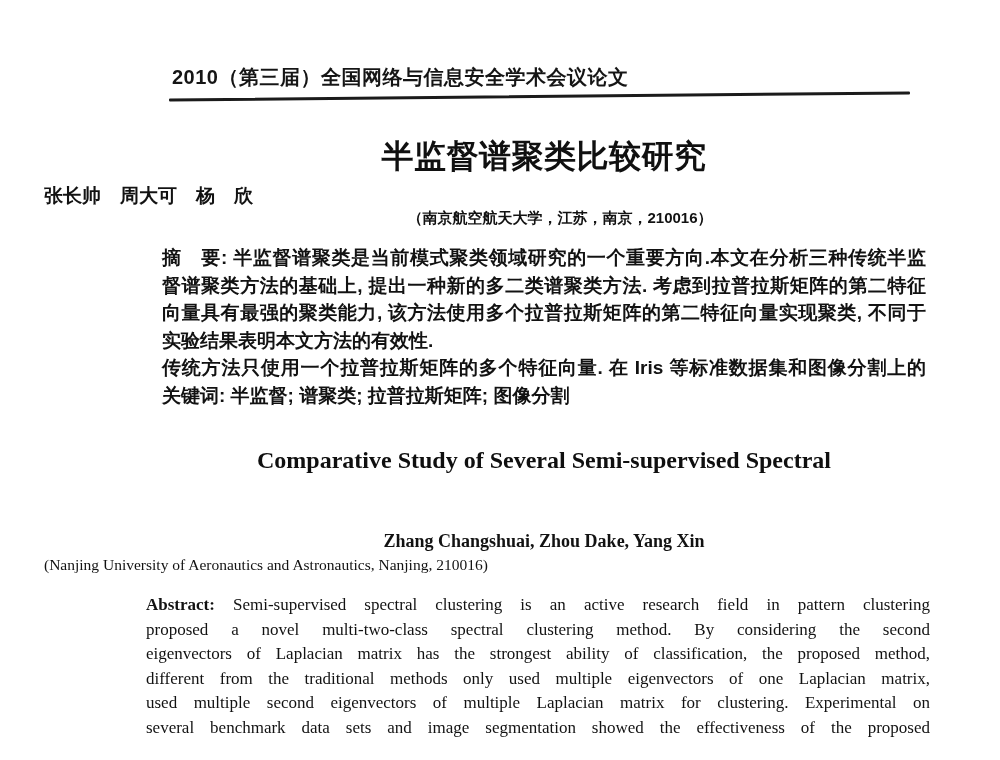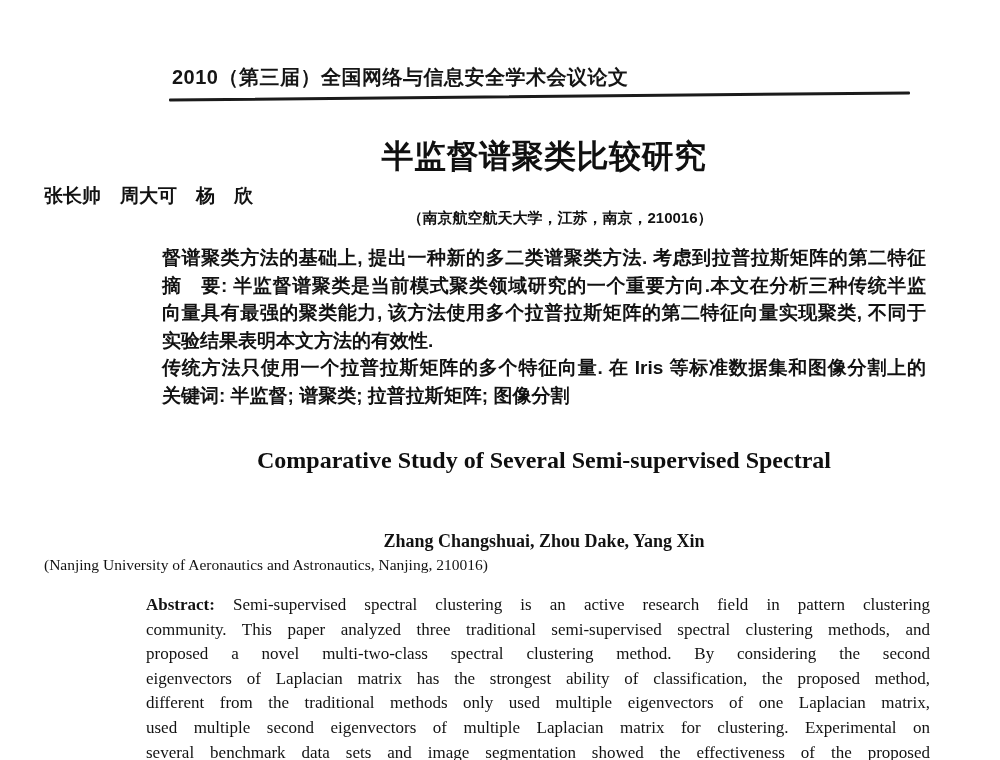--- a/index.html
+++ b/index.html
@@ -116,37 +116,36 @@
 <div class="page">
 
   <div class="conf-head">2010（第三届）全国网络与信息安全学术会议论文</div>
   <div class="head-rule"></div>
 
   <div class="cn-title">半监督谱聚类比较研究</div>
   <div class="cn-authors">张长帅　周大可　杨　欣</div>
   <div class="cn-affil">（南京航空航天大学，江苏，南京，210016）</div>
 
   <div class="cn-abstract">
+    <div class="line jl"><span class="b">摘　要:</span> <span>半监督谱聚类是当前模式聚类领域研究的一个重要方向.本文在分析三种传统半监</span></div>
     <div class="line jl">督谱聚类方法的基础上, 提出一种新的多二类谱聚类方法. 考虑到拉普拉斯矩阵的第二特征</div>
-    <div class="line jl"><span class="b">摘　要:</span> <span>半监督谱聚类是当前模式聚类领域研究的一个重要方向.本文在分析三种传统半监</span></div>
     <div class="line jl">向量具有最强的聚类能力, 该方法使用多个拉普拉斯矩阵的第二特征向量实现聚类, 不同于</div>
     <div class="line">实验结果表明本文方法的有效性.</div>
     <div class="line jl">传统方法只使用一个拉普拉斯矩阵的多个特征向量. 在 Iris 等标准数据集和图像分割上的</div>
     <div class="line"><span class="b">关键词:</span> <span>半监督; 谱聚类; 拉普拉斯矩阵; 图像分割</span></div>
   </div>
 
   <div class="en-title">
     <div>Comparative Study of Several Semi-supervised Spectral</div>
   </div>
   <div class="en-authors">Zhang Changshuai, Zhou Dake, Yang Xin</div>
   <div class="en-affil">(Nanjing University of Aeronautics and Astronautics, Nanjing, 210016)</div>
 
   <div class="en-abstract">
     <div class="line jl"><span class="b">Abstract:</span> <span>Semi-supervised spectral clustering is an active research field in pattern clustering</span></div>
-    <div class="line jl">community. This paper analyzed three traditional semi-supervised spectral clustering methods, and</div>
     <div class="line jl">proposed a novel multi-two-class spectral clustering method. By considering the second</div>
     <div class="line jl">eigenvectors of Laplacian matrix has the strongest ability of classification, the proposed method,</div>
     <div class="line jl">different from the traditional methods only used multiple eigenvectors of one Laplacian matrix,</div>
     <div class="line jl">used multiple second eigenvectors of multiple Laplacian matrix for clustering. Experimental on</div>
     <div class="line jl">several benchmark data sets and image segmentation showed the effectiveness of the proposed</div>
   </div>
 
 </div>
 
 </body></html>

